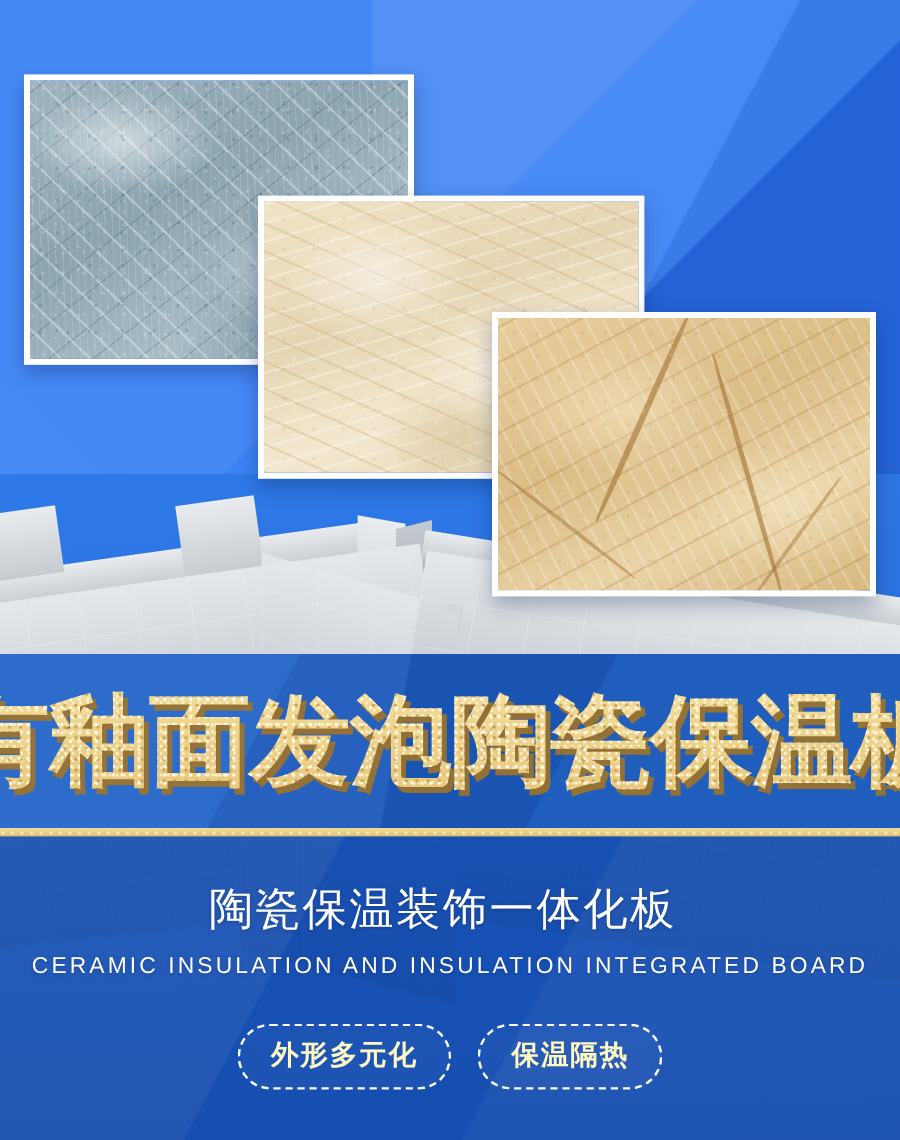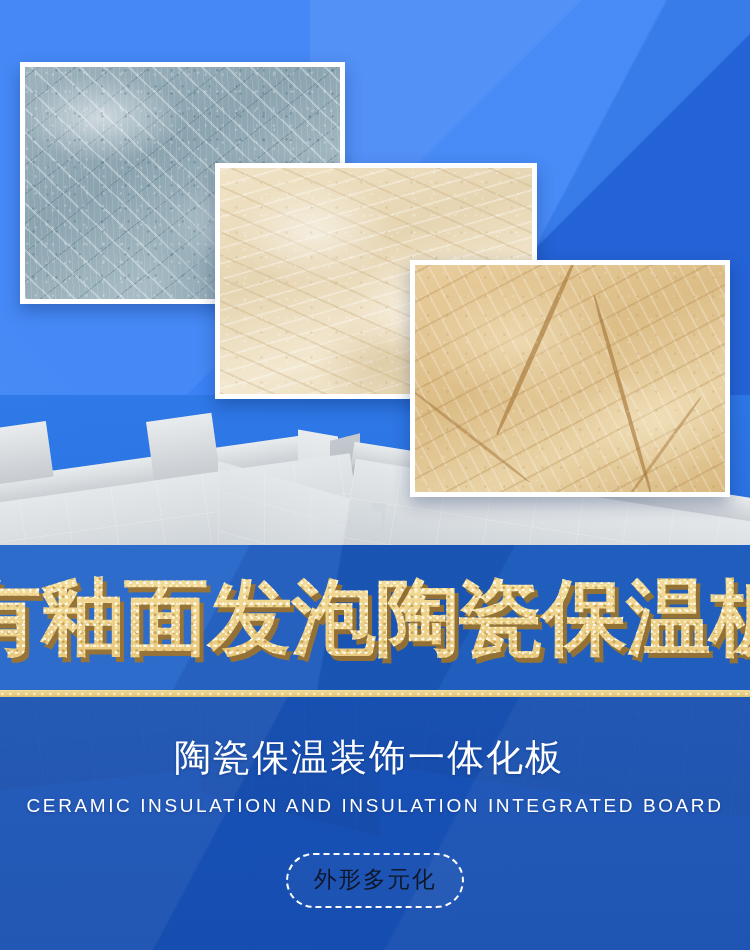--- a/index.html
+++ b/index.html
@@ -200,26 +200,27 @@
   }
 
   
   .badges{
     position:absolute;left:0;right:0;top:853px;
     display:flex;justify-content:center;align-items:center;gap:22px;
   }
   .badge{
     border:2px dashed #ffffff;
     border-radius:28px;
-    color:#0f172a;
+    color:#fef9c3;
     font-size:23px;letter-spacing:1.5px;
     font-family:"DejaVu Sans","Liberation Sans",sans-serif;
     padding:9px 26px 11px;
     white-space:nowrap;
     background:rgba(255,255,255,0.03);
+    font-weight:bold;
   }
 </style>
 </head>
 <body>
 
 <div class="banner">
 
   <div class="bg-base"></div>
   <div class="bg-facet-a"></div>
   <div class="bg-facet-b"></div>
@@ -279,15 +280,16 @@
 
   <div class="headline-band"></div>
   <div class="headline">有釉面发泡陶瓷保温板</div>
   <div class="gold-bar"></div>
 
   <div class="sub-cn">陶瓷保温装饰一体化板</div>
   <div class="sub-en">CERAMIC INSULATION AND INSULATION INTEGRATED BOARD</div>
 
   <div class="badges">
     <div class="badge">外形多元化</div>
+    <div class="badge">保温隔热</div>
   </div>
 
 </div>
 
 </body></html>

